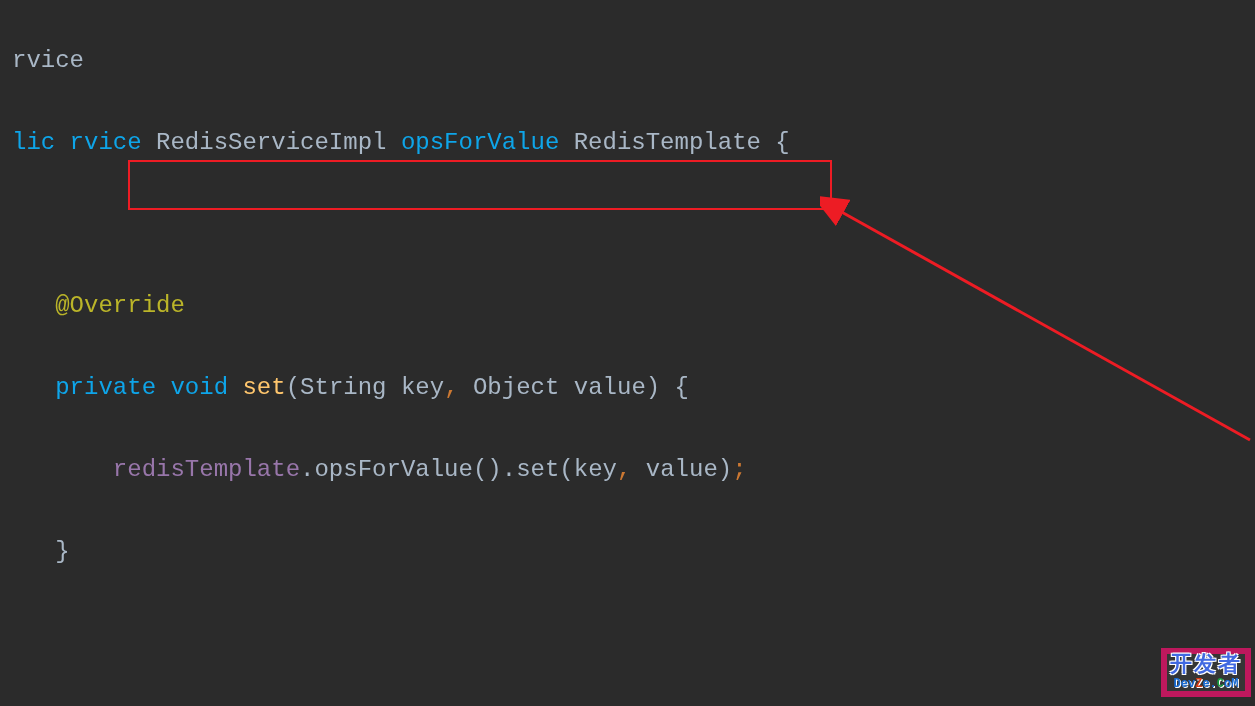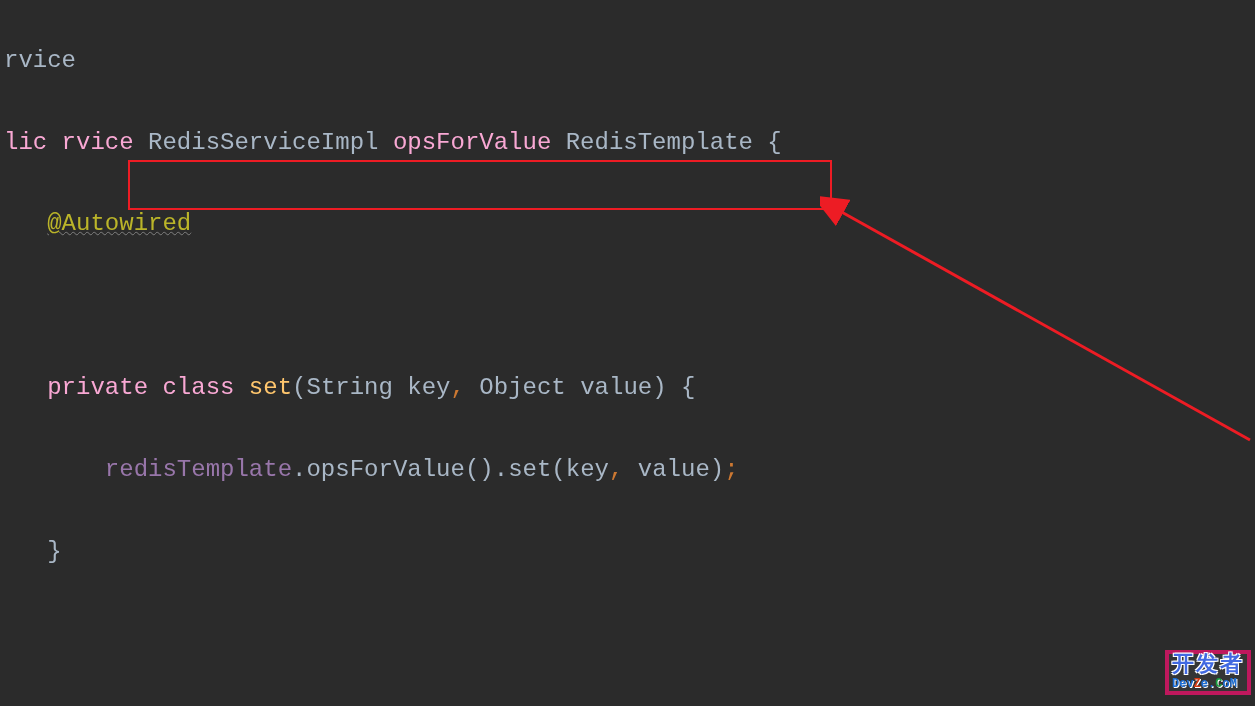--- a/index.html
+++ b/index.html
@@ -15,23 +15,23 @@
     position: relative;
   }
   .editor {
     padding: 0;
     white-space: pre;
     position: relative;
   }
   .line {
     display: block;
     min-height: 41px;
-    padding-left: 4px;
+    padding-left: 12px;
   }
-  .kw { color: #f9a8d4; }
+  .kw { color: #0ea5e9; }
   .classname { color: #a9b7c6; }
   .annotation { color: #bbb529; }
   .annotation-underline { color: #bbb529; text-decoration: underline wavy #808080; text-decoration-thickness: 1px; }
   .method { color: #ffc66d; }
   .param { color: #a9b7c6; }
   .identifier { color: #a9b7c6; }
   .field { color: #9876aa; }
   .type { color: #a9b7c6; }
   .paren { color: #a9b7c6; }
   .brace { color: #a9b7c6; }
@@ -51,25 +51,26 @@
     top: 180px;
     left: 820px;
     pointer-events: none;
   }
   .watermark {
     position: absolute;
     bottom: 4px;
     right: 4px;
   }
   .watermark-box {
-    border: 4px solid #be185d;
+    border: 6px solid #be185d;
     background: rgba(255,255,255,0.05);
     padding: 0 3px;
     display: inline-block;
     line-height: 1.1;
+    text-align: center;
   }
   .watermark-top {
     color: #4169E1;
     font-size: 22px;
     font-weight: bold;
     letter-spacing: 2px;
     text-shadow: 1px 1px 0 #fff, -1px -1px 0 #fff, 1px -1px 0 #fff, -1px 1px 0 #fff;
   }
   .watermark-bottom {
     font-size: 12px;
@@ -79,23 +80,23 @@
   .watermark-bottom .z { color: #d63812; text-shadow: 1px 1px 0 #fff; }
   .watermark-bottom .c { color: #169c3e; text-shadow: 1px 1px 0 #fff; }
   .watermark-bottom .rest { color: #1a6dd6; text-shadow: 1px 1px 0 #fff; }
 </style>
 </head>
 <body>
 
 <div class="editor">
 <span class="line"><span class="classname">rvice</span></span>
 <span class="line"><span class="kw">lic </span><span class="kw">rvice </span><span class="classname">RedisServiceImpl </span><span class="kw">opsForValue </span><span class="classname">RedisTemplate </span><span class="brace">{</span></span>
-<span class="line"><span>   </span><span class="annotation-underline">@Autowired</span></span>
 <span class="line"> </span>
-<span class="line"><span>   </span><span class="kw">private </span><span class="kw">class </span><span class="method">set</span><span class="paren">(</span><span class="type">String </span><span class="param">key</span><span class="comma">, </span><span class="type">Object </span><span class="param">value</span><span class="paren">) </span><span class="brace">{</span></span>
+<span class="line"><span>   </span><span class="annotation">@Override</span></span>
+<span class="line"><span>   </span><span class="kw">private </span><span class="kw">void </span><span class="method">set</span><span class="paren">(</span><span class="type">String </span><span class="param">key</span><span class="comma">, </span><span class="type">Object </span><span class="param">value</span><span class="paren">) </span><span class="brace">{</span></span>
 <span class="line"><span>       </span><span class="field">redisTemplate</span><span class="identifier">.</span><span class="identifier">opsForValue</span><span class="paren">()</span><span class="identifier">.</span><span class="identifier">set</span><span class="paren">(</span><span class="identifier">key</span><span class="comma">, </span><span class="identifier">value</span><span class="paren">)</span><span class="semi">;</span></span>
 <span class="line"><span>   </span><span class="brace">}</span></span>
 
 
 
 
 
 </div>
 
 <div class="red-box"></div>

